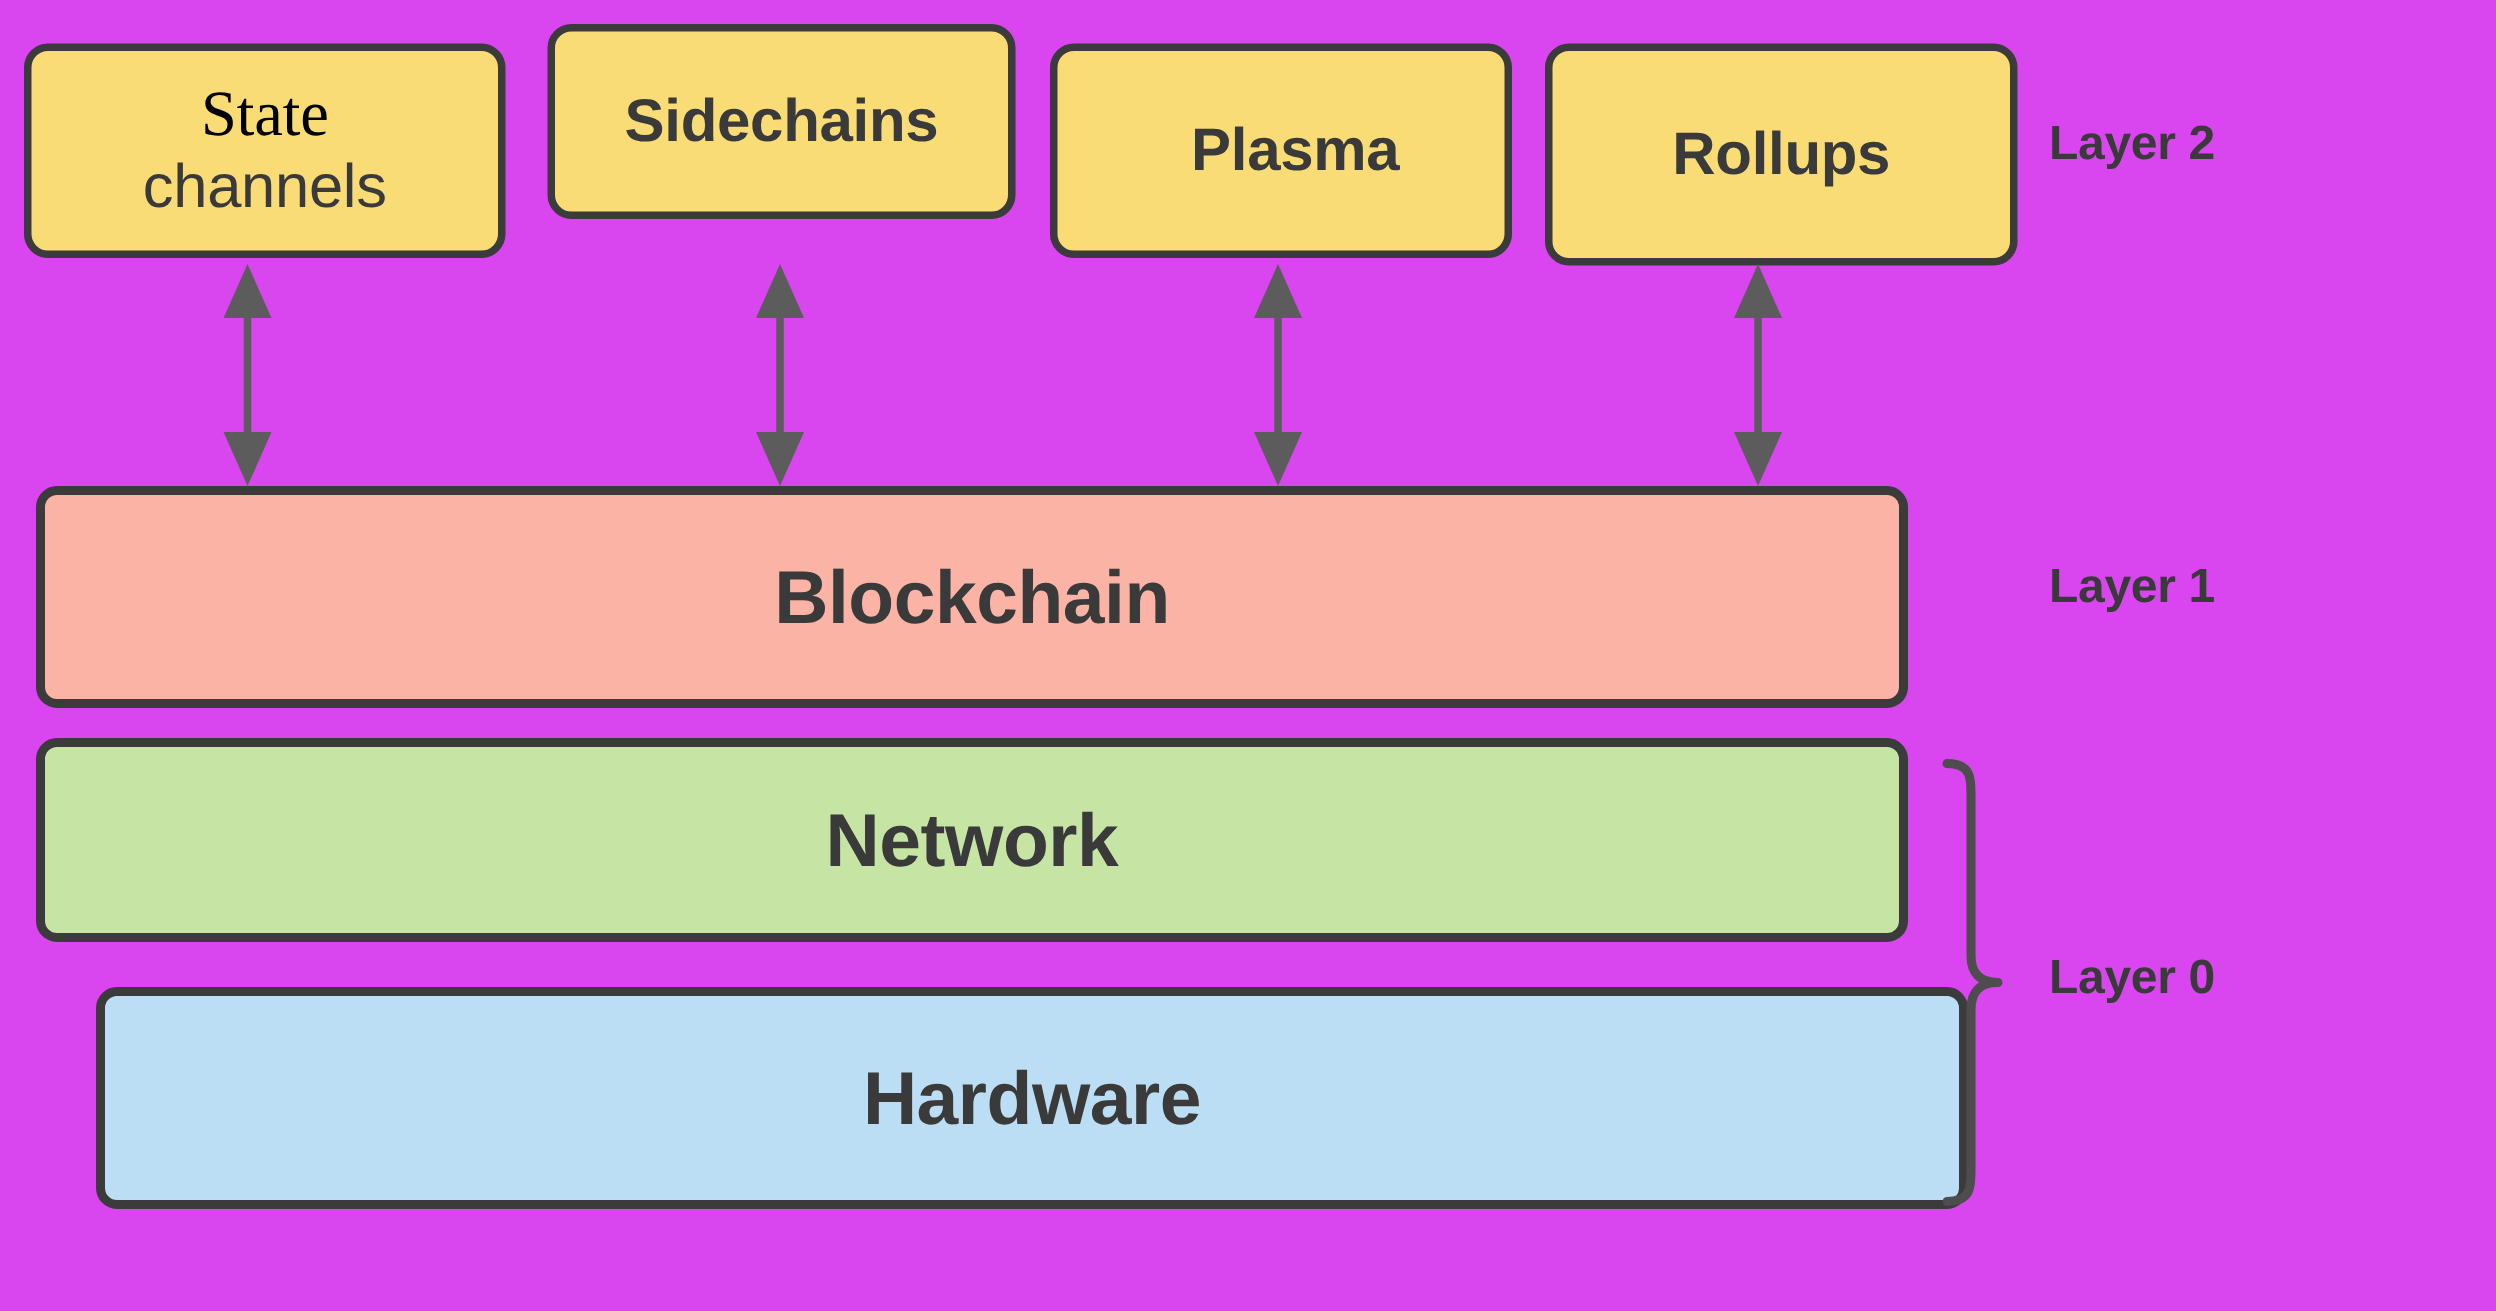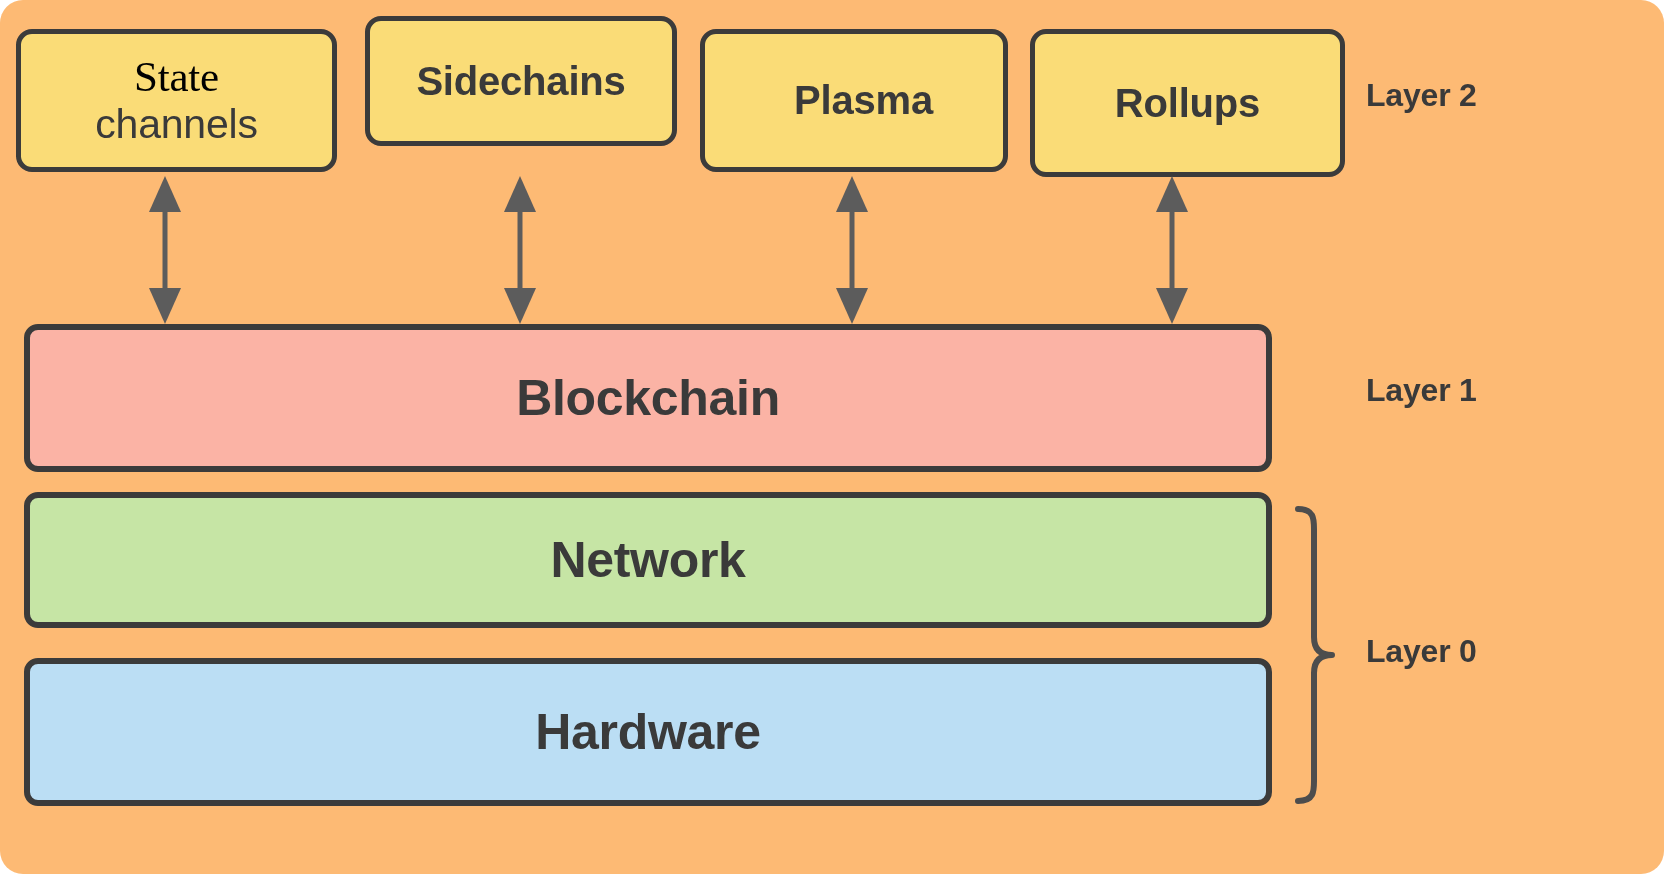--- a/index.html
+++ b/index.html
@@ -7,23 +7,22 @@
     padding: 0;
     background: #ffffff;
   }
   body {
     font-family: "Liberation Sans", sans-serif;
   }
   #canvas {
     position: relative;
     width: 1664px;
     height: 874px;
-    background: #fdba74;
+    background: #d946ef;
     overflow: hidden;
-    border-radius: 23px;
   }
 
   
   .box {
     position: absolute;
     box-sizing: border-box;
     border: 5px solid #3b3b3b;
     border-radius: 14px;
     display: flex;
     align-items: center;
@@ -47,21 +46,21 @@
     display: flex;
     align-items: center;
     justify-content: center;
     color: #3a3a3a;
     font-weight: bold;
     font-size: 50px;
     letter-spacing: -0.3px;
   }
   .bar-blockchain { background: #fbb3a5; }
   .bar-network    { background: #c6e5a5; }
-  .bar-hardware   { background: #bbdef4; }
+  .bar-hardware   { background: #bbdef4; margin-left: 40px; }
 
   
   .serif-word {
     font-family: "Liberation Serif", serif;
     font-weight: normal;
     color: #000000;
     font-size: 43px;
     display: block;
   }
   .sans-word {

